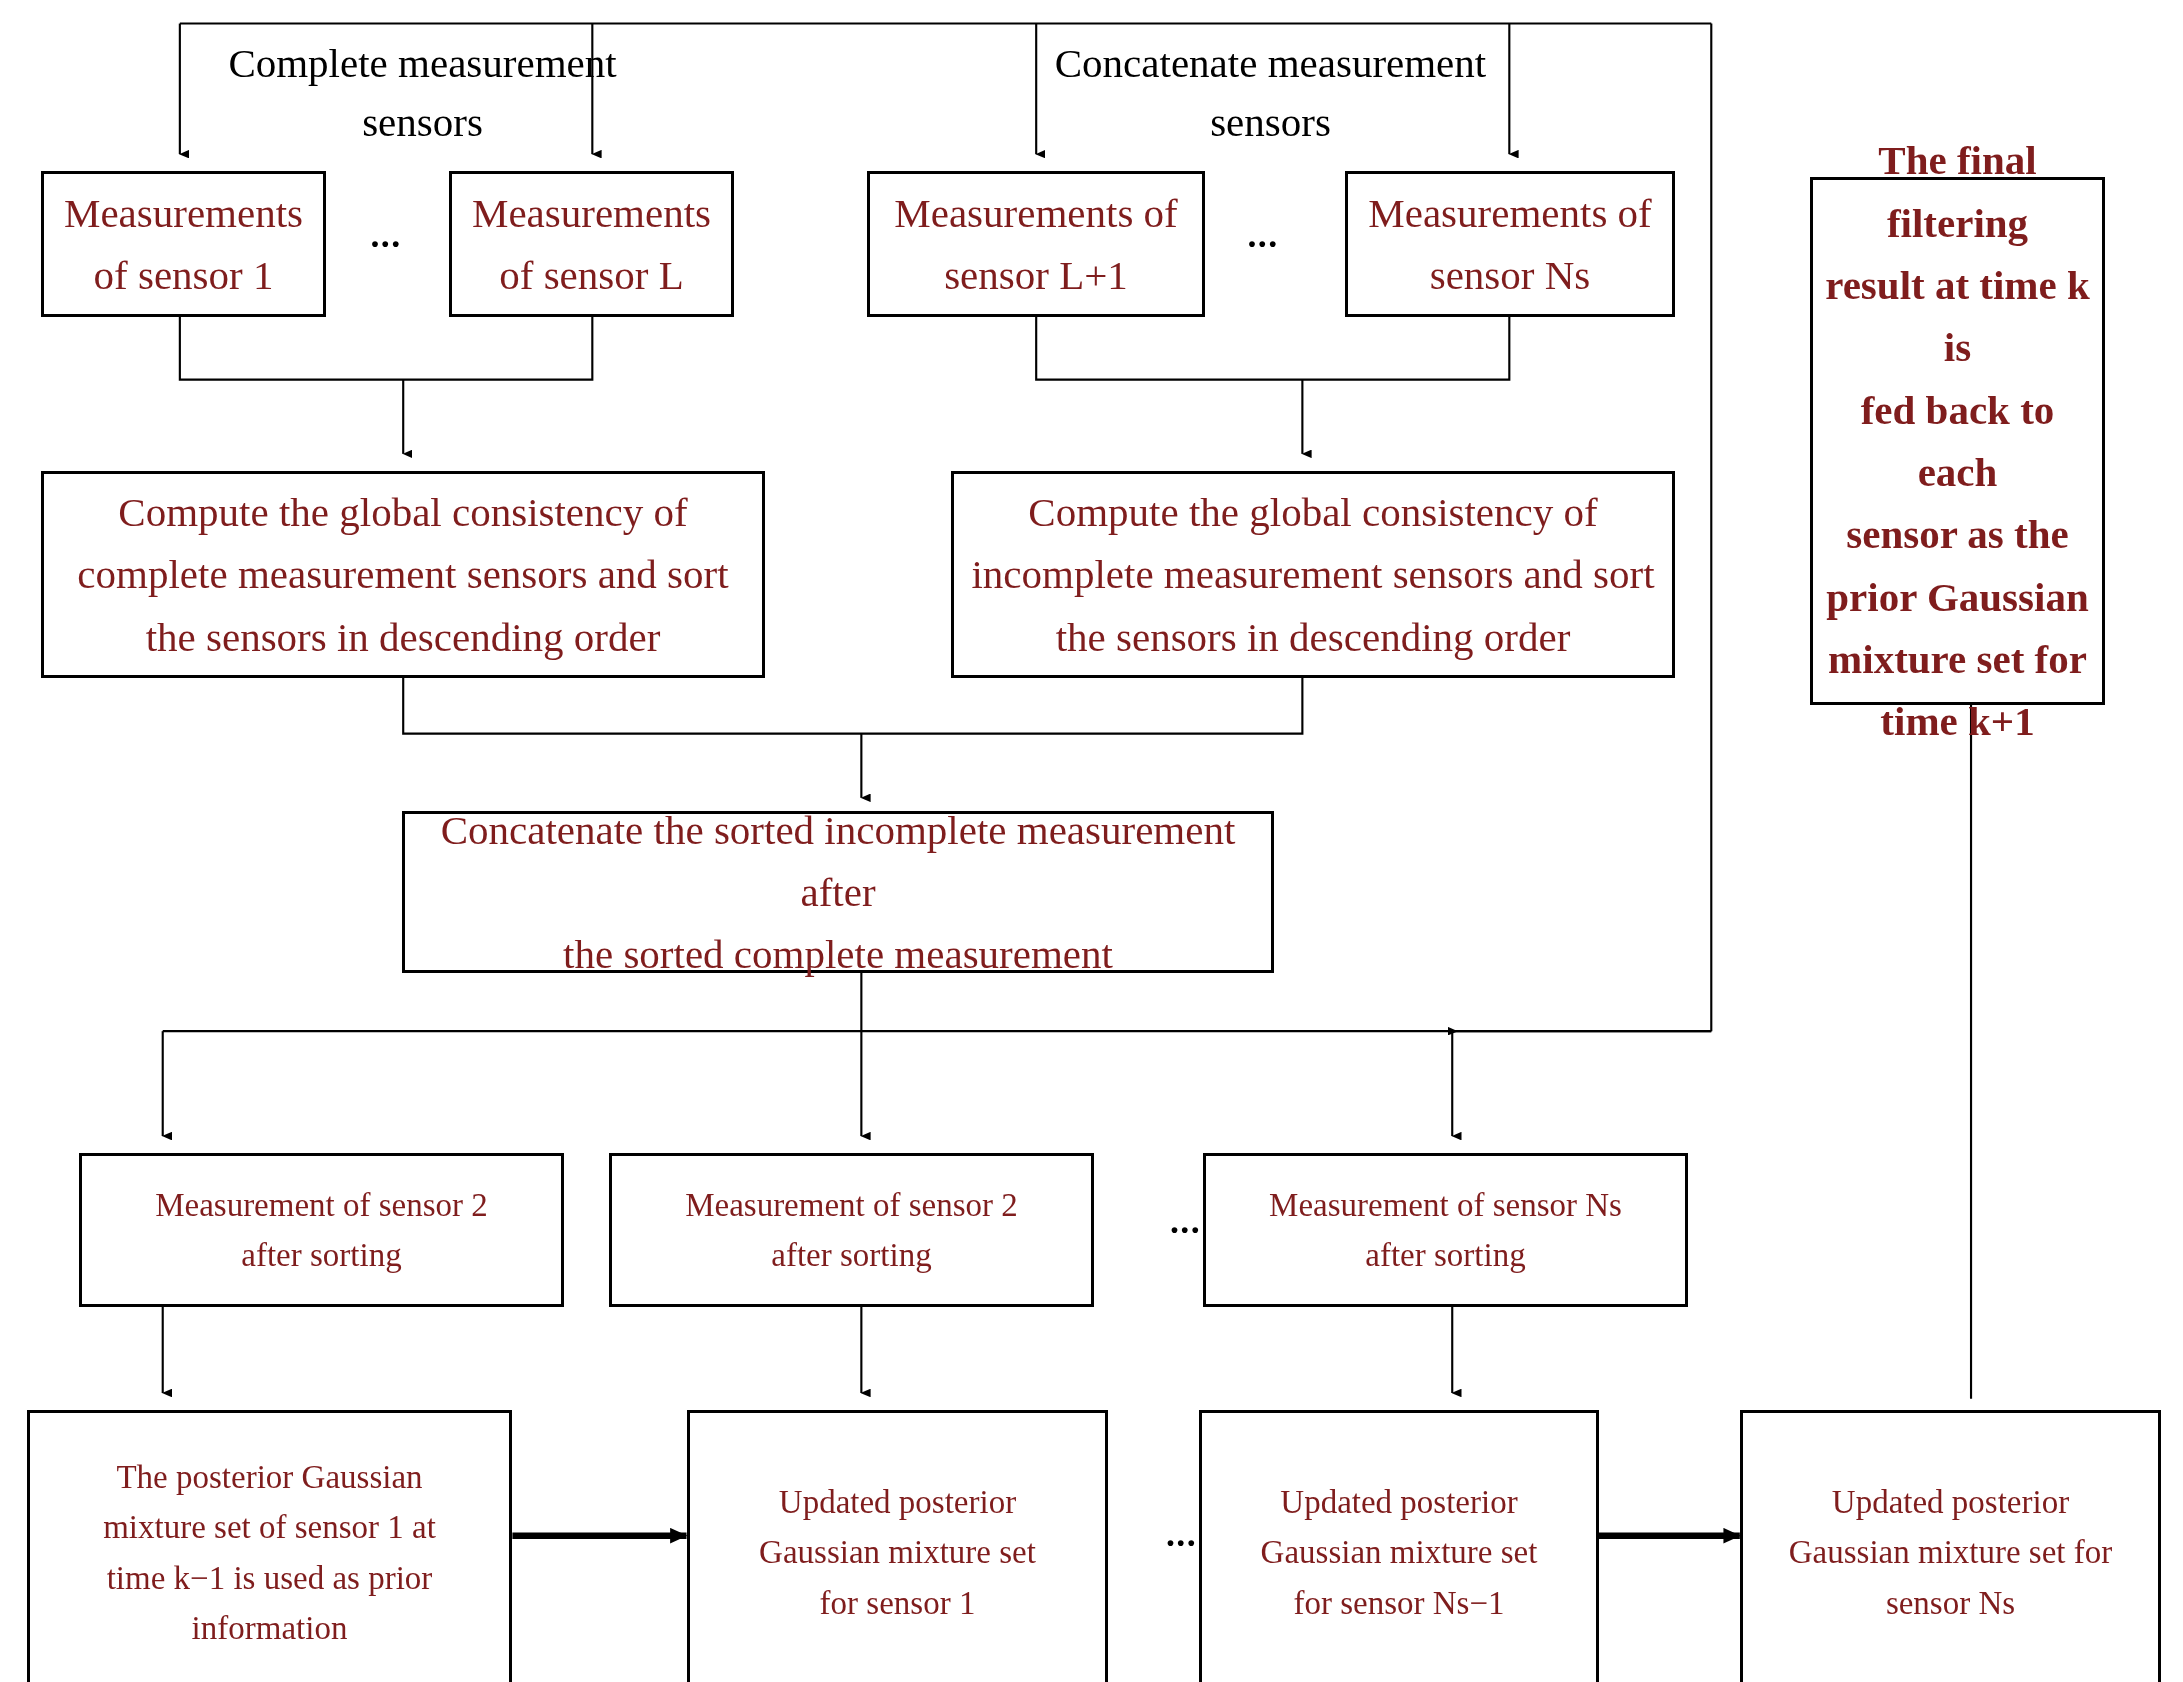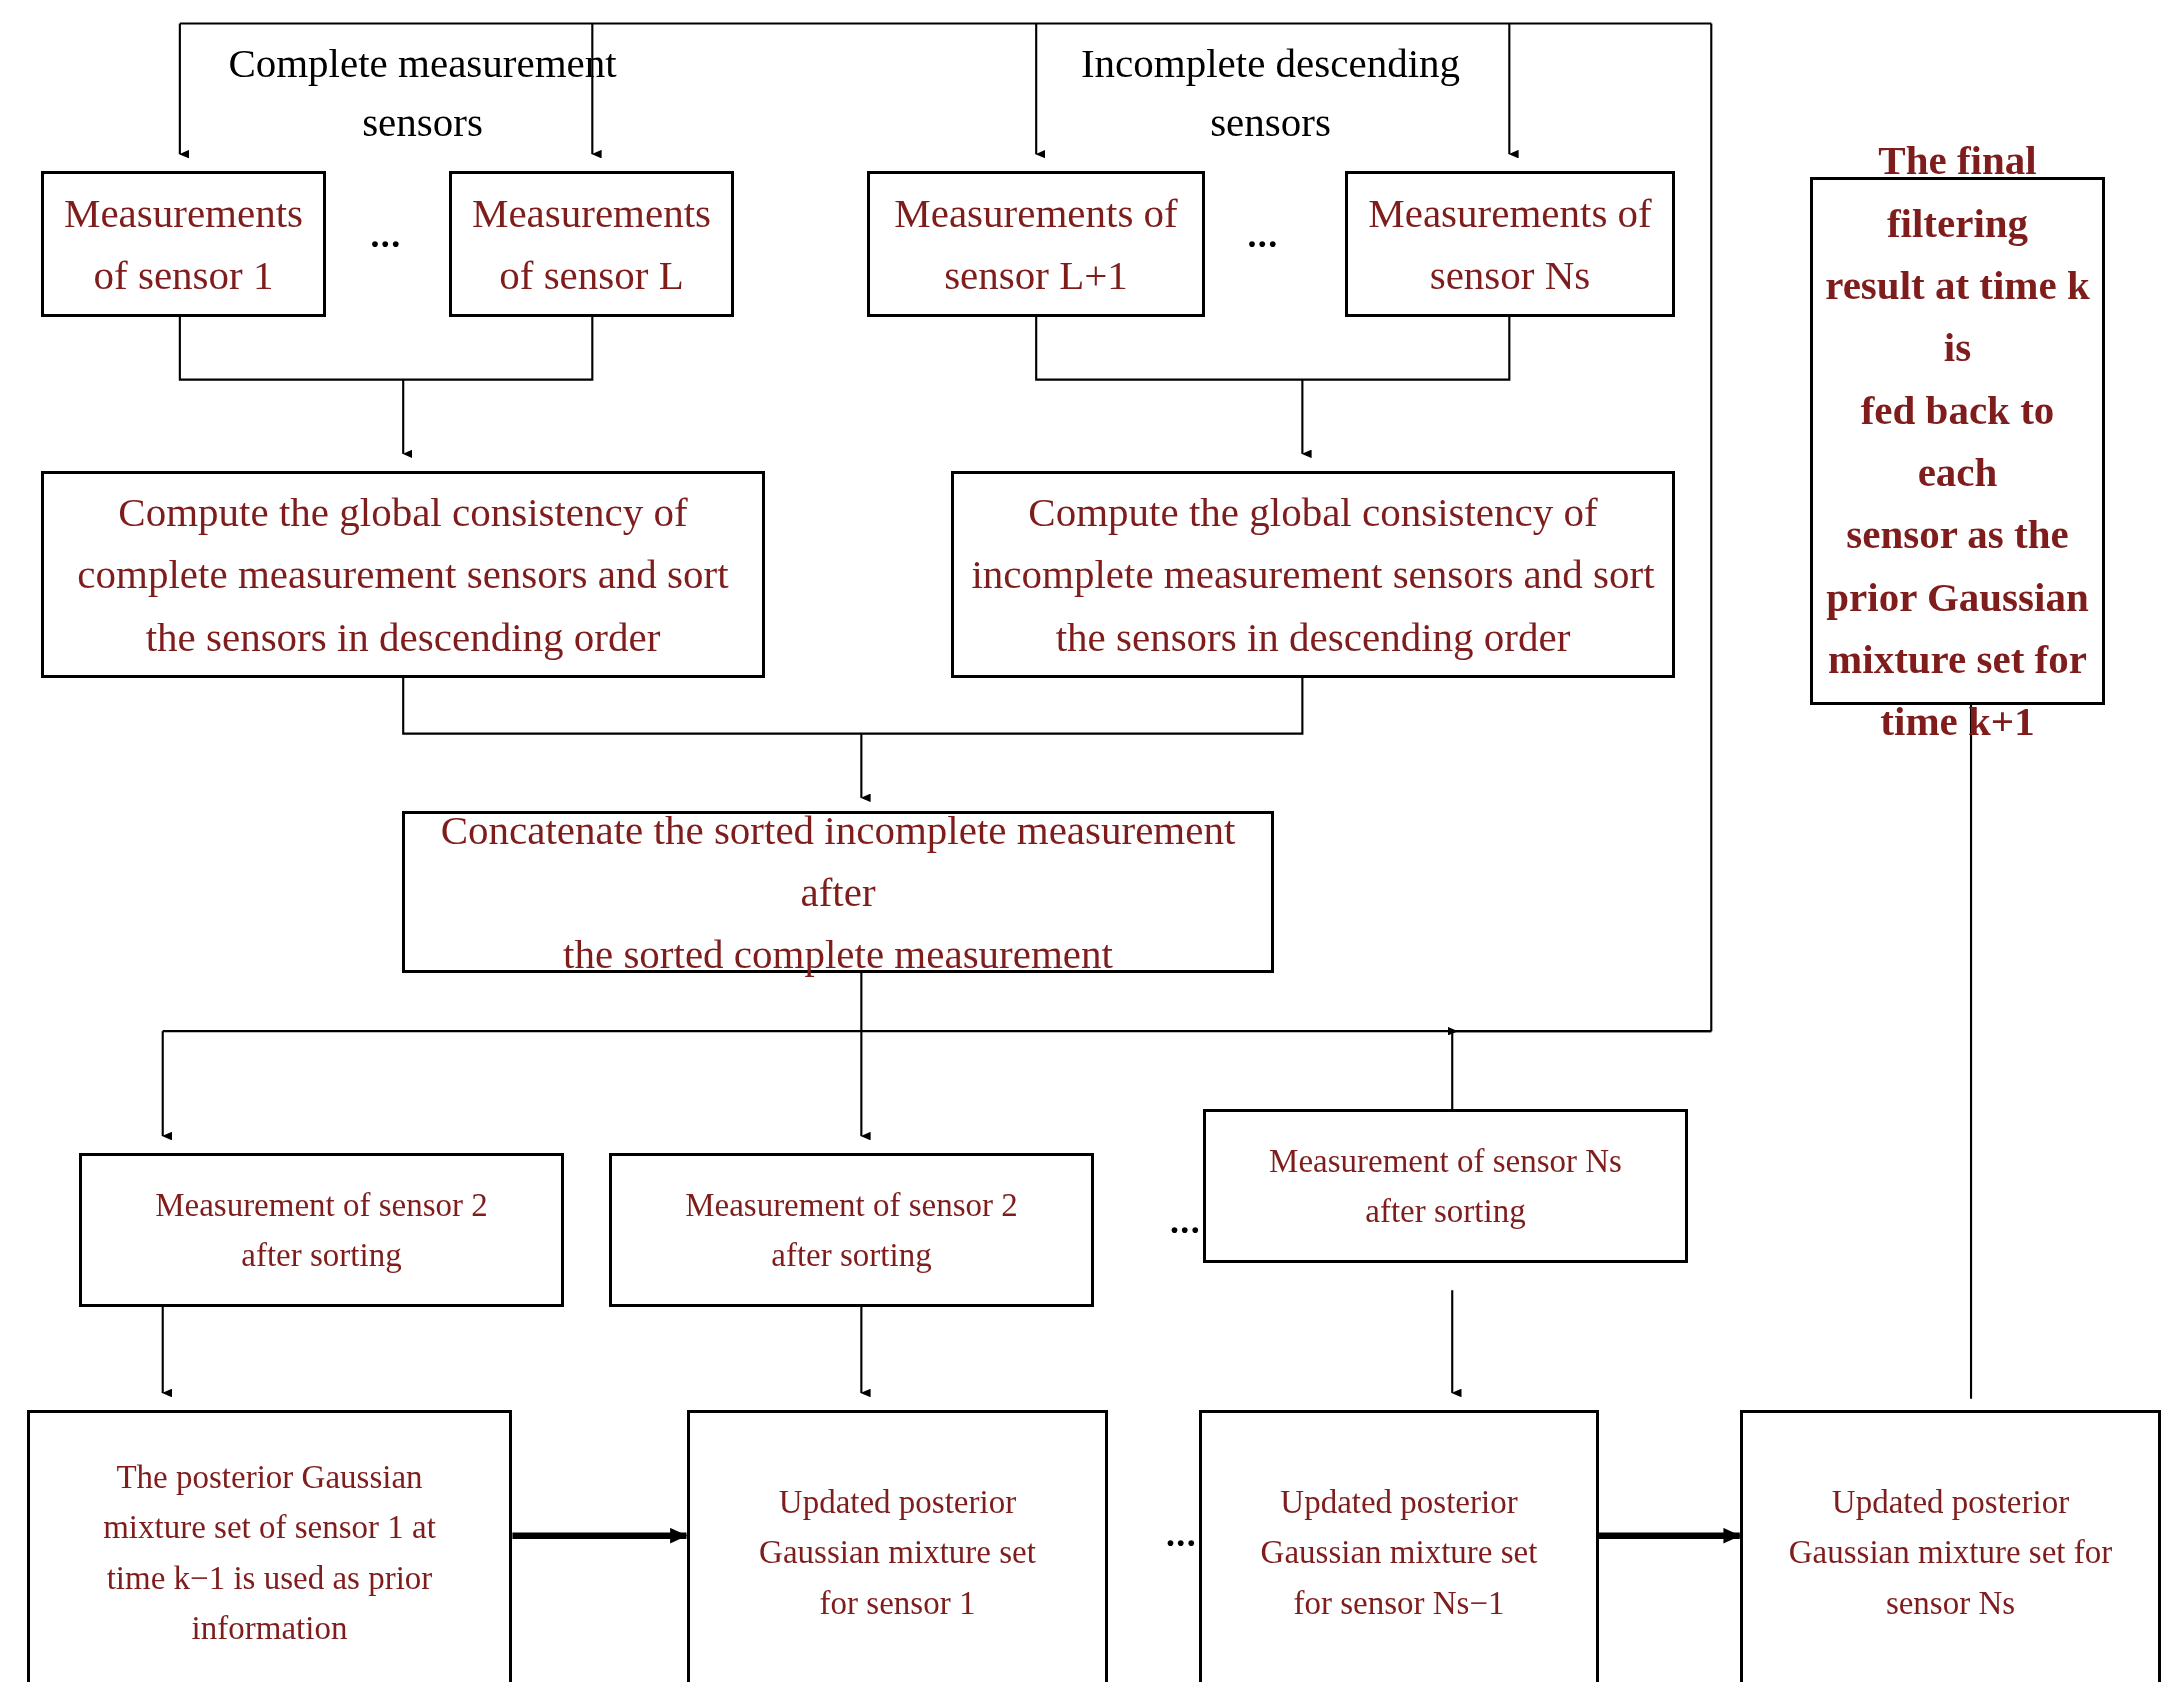--- a/index.html
+++ b/index.html
@@ -141,21 +141,21 @@
     </g>
 
     <g>
       <path d="M2762,1960 L2762,965" stroke="#000" stroke-width="3" fill="none" marker-end="url(#ah-thin)"></path>
     </g>
   </svg>
 
   <div class="freetext f48" style="left:201px; top:34px; width:443px;">Complete measurement
 sensors</div>
 
-  <div class="freetext f48" style="left:1049px; top:34px; width:443px;">Incomplete descending
+  <div class="freetext f48" style="left:1049px; top:34px; width:443px;">Concatenate measurement
 sensors</div>
 
   <div class="node f48" style="left:41px; top:154px; width:285px; height:146px;">
     <span class="txt">Measurements
 of sensor 1</span>
   </div>
 
   <div class="ellipsis f50" style="left:343px; top:214px; width:86px;">...</div>
 
   <div class="node f48" style="left:449px; top:154px; width:285px; height:146px;">
@@ -207,21 +207,21 @@
 after sorting</span>
   </div>
 
   <div class="node f46" style="left:609px; top:1136px; width:485px; height:154px;">
     <span class="txt">Measurement of sensor 2
 after sorting</span>
   </div>
 
   <div class="ellipsis f50" style="left:1146px; top:1200px; width:79px;">...</div>
 
-  <div class="node f46" style="left:1203px; top:1092px; width:485px; height:154px;">
+  <div class="node f46" style="left:1203px; top:1136px; width:485px; height:154px;">
     <span class="txt">Measurement of sensor Ns
 after sorting</span>
   </div>
 
   <div class="node f46" style="left:27px; top:1393px; width:485px; height:285px;">
     <span class="txt">The posterior Gaussian
 mixture set of sensor 1 at
 time k−1 is used as prior
 information</span>
   </div>

